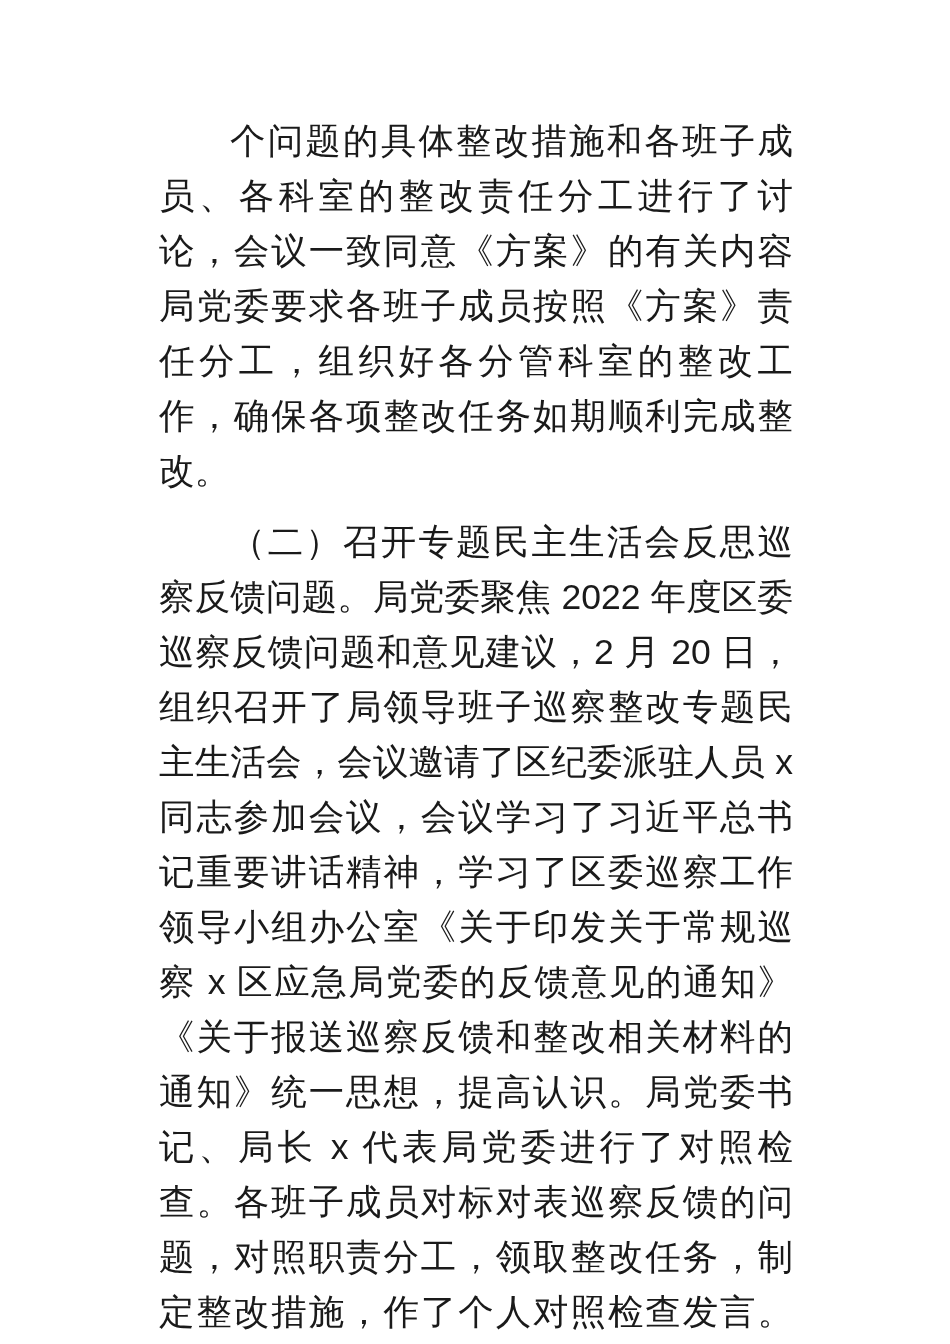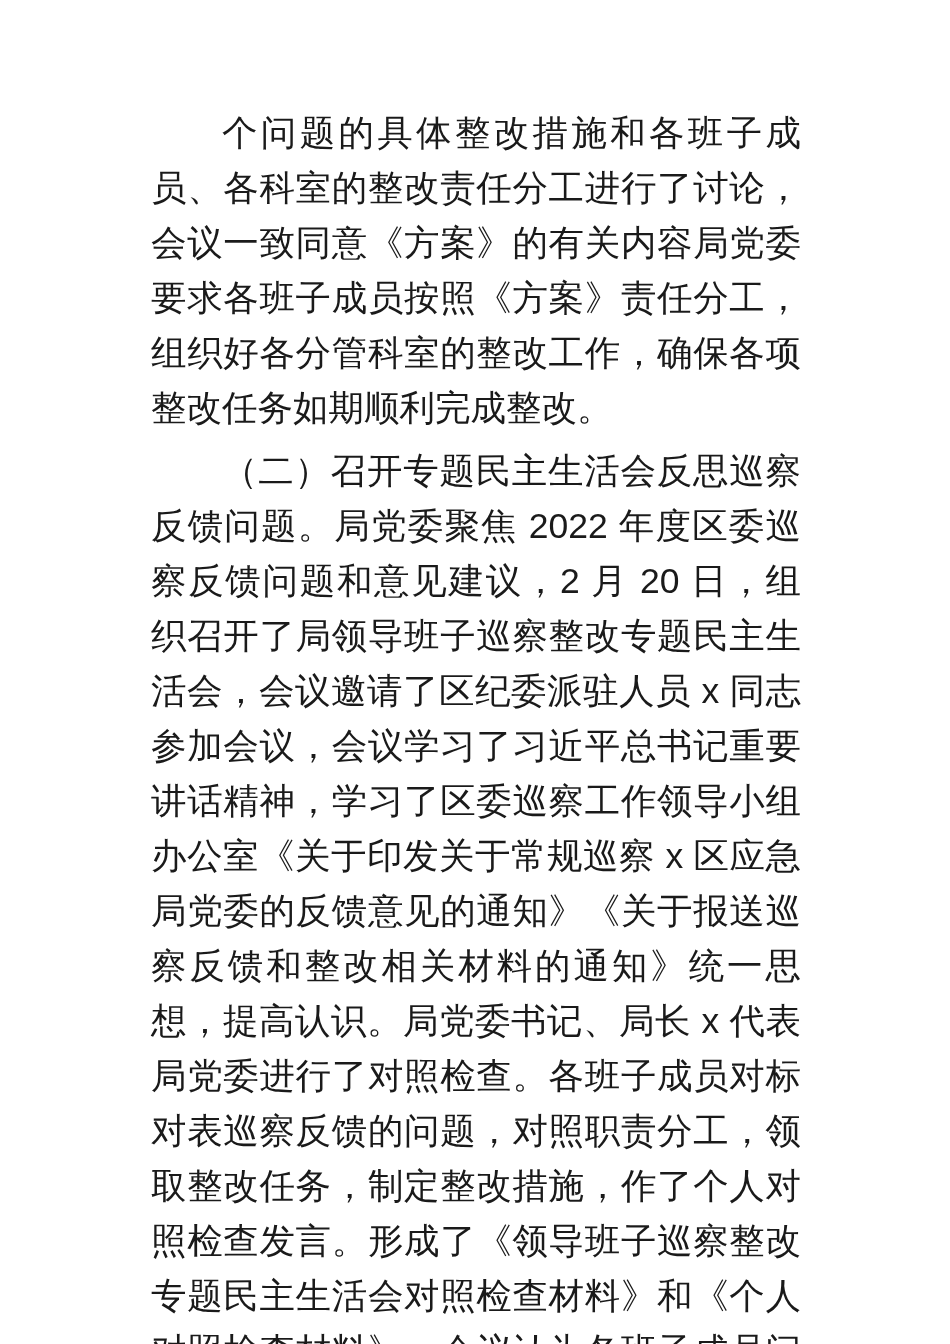--- a/index.html
+++ b/index.html
@@ -19,21 +19,21 @@
     overflow: hidden;
     box-sizing: border-box;
   }
   .text-block {
     position: absolute;
     left: 143px;
     top: 98px;
     width: 666px;
   }
   .para {
-    margin: 8px;
+    margin: 16px;
     padding: 0;
     font-size: 35.5px;
     line-height: 55px;
     color: #1a1a1a;
     text-align: justify;
     text-justify: inter-ideograph;
     text-indent: 2em;
     font-weight: 400;
     letter-spacing: 0;
     word-break: break-all;

